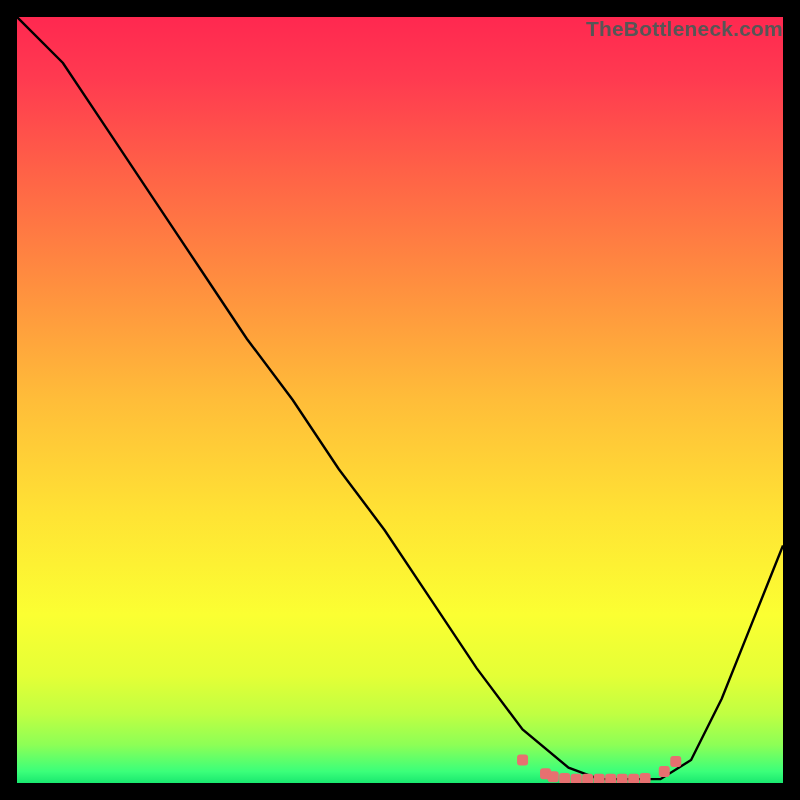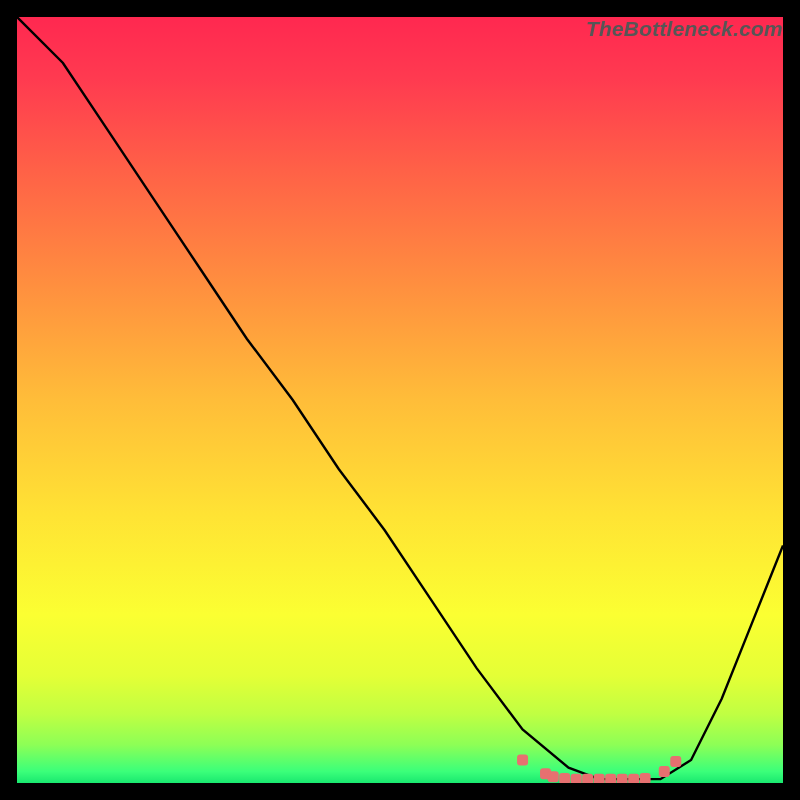--- a/index.html
+++ b/index.html
@@ -21,21 +21,20 @@
   }
   .watermark {
     position: absolute;
     top: 0;
     right: 0;
     font-family: Arial, Helvetica, sans-serif;
     font-size: 21px;
     font-weight: 600;
     color: #565656;
     letter-spacing: 0.2px;
-    font-style: italic;
   }
 </style>
 </head>
 <body>
 
 <div class="frame">
   <svg class="plot-area" viewBox="0 0 766 766">
     <defs>
       <linearGradient id="bg-grad" x1="0" y1="0" x2="0" y2="1">
           <stop offset="0%" stop-color="#ff2850"></stop>

